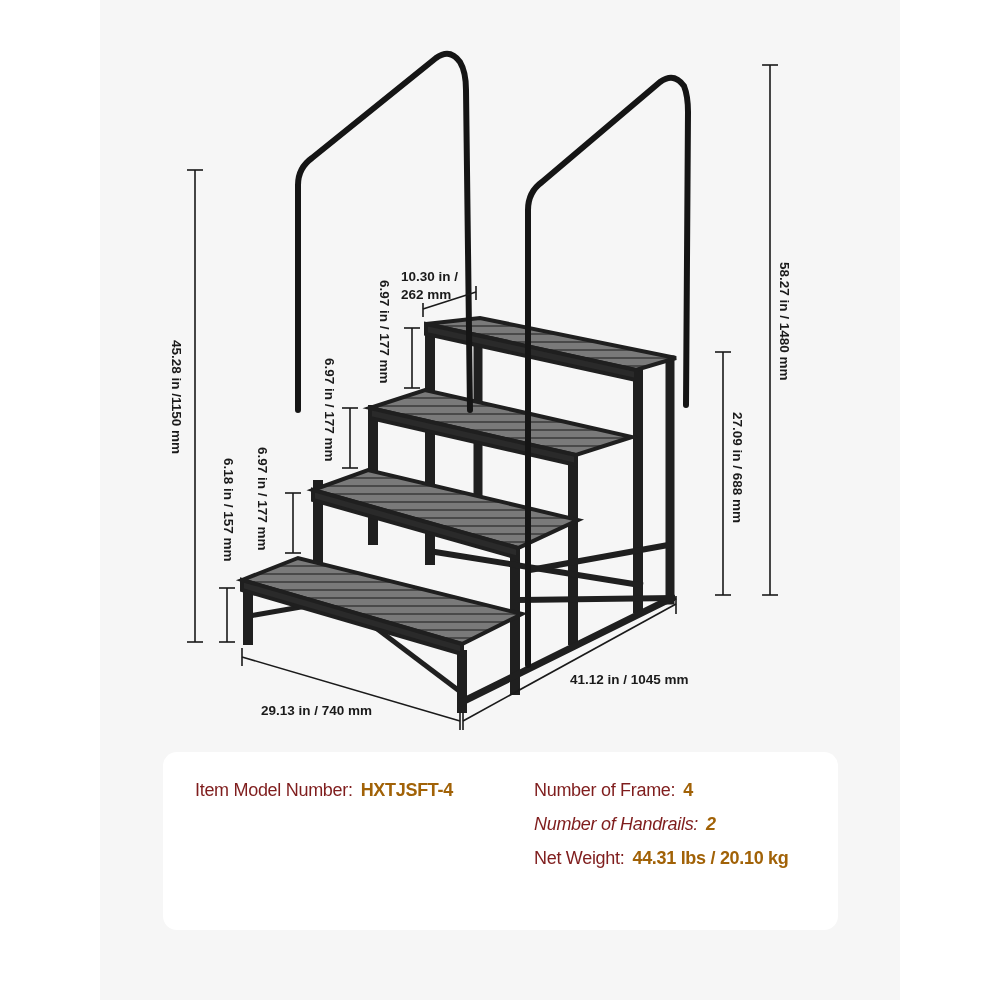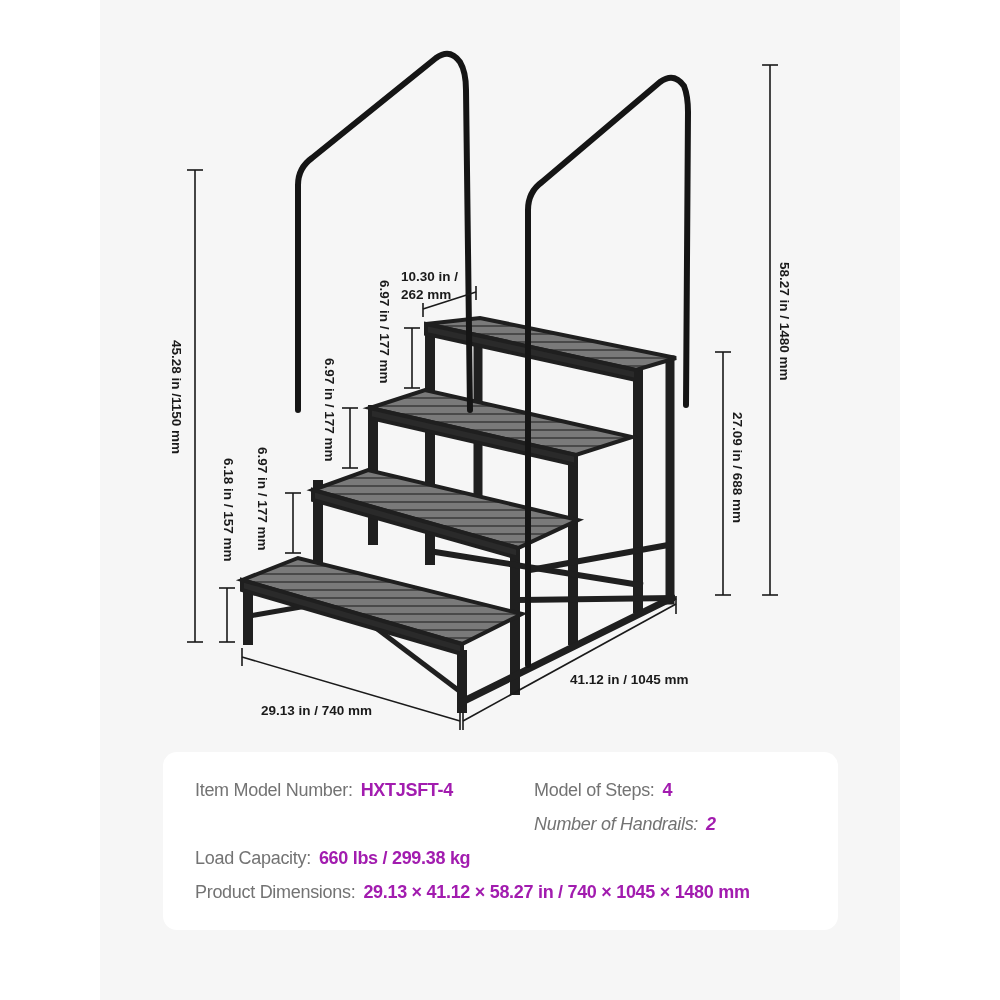--- a/index.html
+++ b/index.html
@@ -4,22 +4,22 @@
 <style>
   html, body { margin: 0; padding: 0; }
   body { width: 1000px; height: 1000px; background: #ffffff; position: relative; overflow: hidden;
          font-family: "Liberation Sans", "DejaVu Sans", sans-serif; }
   .panel { position: absolute; left: 100px; top: 0; width: 800px; height: 1000px; background: #f6f6f6; }
   .diagram { position: absolute; left: 0; top: 0; width: 1000px; height: 740px; }
   .dim-label { font-size: 13.5px; fill: #1a1a1a; font-weight: 700; font-family: "Liberation Sans", "DejaVu Sans", sans-serif; }
   .card { position: absolute; left: 163px; top: 752px; width: 675px; height: 178px; background: #ffffff;
           border-radius: 14px; }
   .row { position: absolute; font-size: 18px; color: #222; white-space: nowrap; letter-spacing: -0.3px; }
-  .row .lbl { color: #737373; }
-  .row .val { color: #a21caf; font-weight: 700; margin-left: 8px; }
+  .row .lbl { color: #7f1d1d; }
+  .row .val { color: #a16207; font-weight: 700; margin-left: 8px; }
 </style>
 </head>
 <body>
 
 <div class="panel"></div>
 
 <svg class="diagram" viewBox="0 0 1000 740">
   <defs>
     <pattern id="tread" width="8" height="8" patternUnits="userSpaceOnUse">
       <rect width="8" height="8" fill="#7a7a7a"></rect>
@@ -122,24 +122,21 @@
   <text class="dim-label" transform="translate(733,412) rotate(90)">27.09 in / 688 mm</text>
   <text class="dim-label" x="261" y="715">29.13 in / 740 mm</text>
   <text class="dim-label" x="570" y="684">41.12 in / 1045 mm</text>
 </svg>
 
 <div class="card">
   <div class="row" style="left:32px; top:28px;">
     <span class="lbl">Item Model Number:</span><span class="val">HXTJSFT-4</span>
   </div>
   <div class="row" style="left:371px; top:28px;">
-    <span class="lbl">Model of Steps:</span><span class="val">4</span>
+    <span class="lbl">Number of Frame:</span><span class="val">4</span>
   </div>
   <div class="row" style="left:371px; top:62px;font-style:italic;">
     <span class="lbl">Number of Handrails:</span><span class="val">2</span>
   </div>
-  <div class="row" style="left:32px; top:96px;">
-    <span class="lbl">Load Capacity:</span><span class="val">660 lbs / 299.38 kg</span>
-  </div>
-  <div class="row" style="left:32px; top:130px;">
-    <span class="lbl">Product Dimensions:</span><span class="val">29.13 × 41.12 × 58.27 in / 740 × 1045 × 1480 mm</span>
+  <div class="row" style="left:371px; top:96px;">
+    <span class="lbl">Net Weight:</span><span class="val">44.31 lbs / 20.10 kg</span>
   </div>
 </div>
 
 </body></html>

